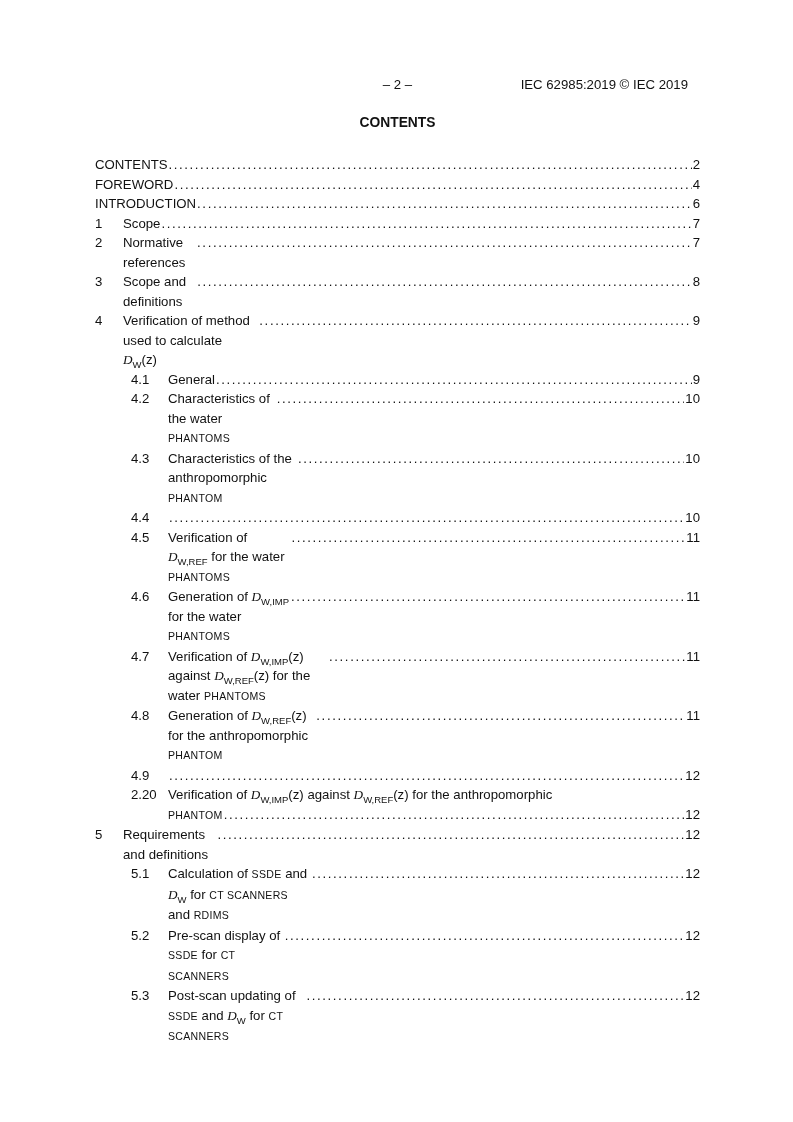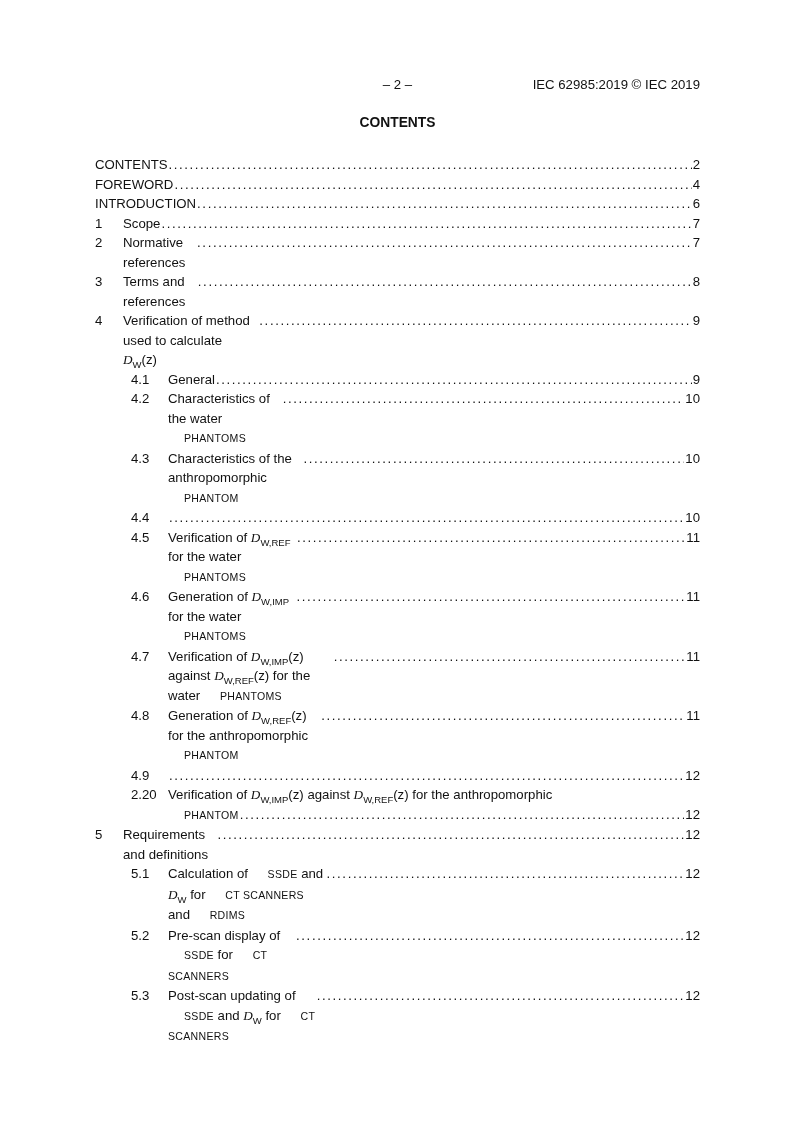--- a/index.html
+++ b/index.html
@@ -6,35 +6,35 @@
   .page{
     width:793px;height:1122px;box-sizing:border-box;
     padding:75px 93px 0 95px;
     background:#fff;color:#111;
     font-family:"Liberation Sans",sans-serif;
     font-size:13.2px;line-height:19.5px;
     position:relative;overflow:hidden;margin:0 auto;
   }
   .header{position:relative;height:20px;}
   .header .center{position:absolute;left:50%;transform:translateX(-50%);}
-  .header .right{position:absolute;right:0;}
+  .header .right{position:absolute;right:12px;}
   .doc-title{text-align:center;font-weight:bold;font-size:13.8px;margin:18px 0 0 0;line-height:20px;}
   .toc{margin-top:22px;}
   .toc-entry{display:flex;}
   .num{flex:0 0 28px;}
   .lv1{padding-left:28px;}
   .lv1 .num{flex:0 0 37px;margin-left:8px;}
   .tbody{flex:1;min-width:0;}
   .line{white-space:pre-wrap;}
   .line.last{display:flex;align-items:baseline;}
   .txt{white-space:pre-wrap;flex:0 1 auto;}
   .dots{flex:1 1 auto;overflow:hidden;white-space:nowrap;margin:0 1px;}
   .dots::after{content:"..................................................................................................................................................................";letter-spacing:1.6px;}
   .pg{flex:0 0 auto;}
-  .sc{font-size:0.8em;letter-spacing:0.3px;margin-left:16px;}
+  .sc{font-size:0.8em;letter-spacing:0.3px;}
   .var{font-family:"Liberation Serif",serif;font-style:italic;}
   sub{font-size:0.72em;line-height:0;}
 </style>
 </head>
 <body>
 
 <div class="page">
   <div class="header">
     <span class="center">– 2 –</span>
     <span class="right">IEC 62985:2019 © IEC 2019</span>
@@ -64,21 +64,21 @@
       </div>
       <div class="toc-entry lv0">
         <span class="num">2</span>
         <div class="tbody">
           <div class="line last"><span class="txt">Normative references</span><span class="dots"></span><span class="pg">7</span></div>
         </div>
       </div>
       <div class="toc-entry lv0">
         <span class="num">3</span>
         <div class="tbody">
-          <div class="line last"><span class="txt">Terms and references</span><span class="dots"></span><span class="pg">8</span></div>
+          <div class="line last"><span class="txt">Scope and definitions</span><span class="dots"></span><span class="pg">8</span></div>
         </div>
       </div>
       <div class="toc-entry lv0">
         <span class="num">4</span>
         <div class="tbody">
           <div class="line last"><span class="txt">Verification of method used to calculate <i class="var">D</i><sub>W</sub>(z)</span><span class="dots"></span><span class="pg">9</span></div>
         </div>
       </div>
       <div class="toc-entry lv1">
         <span class="num">4.1</span>

